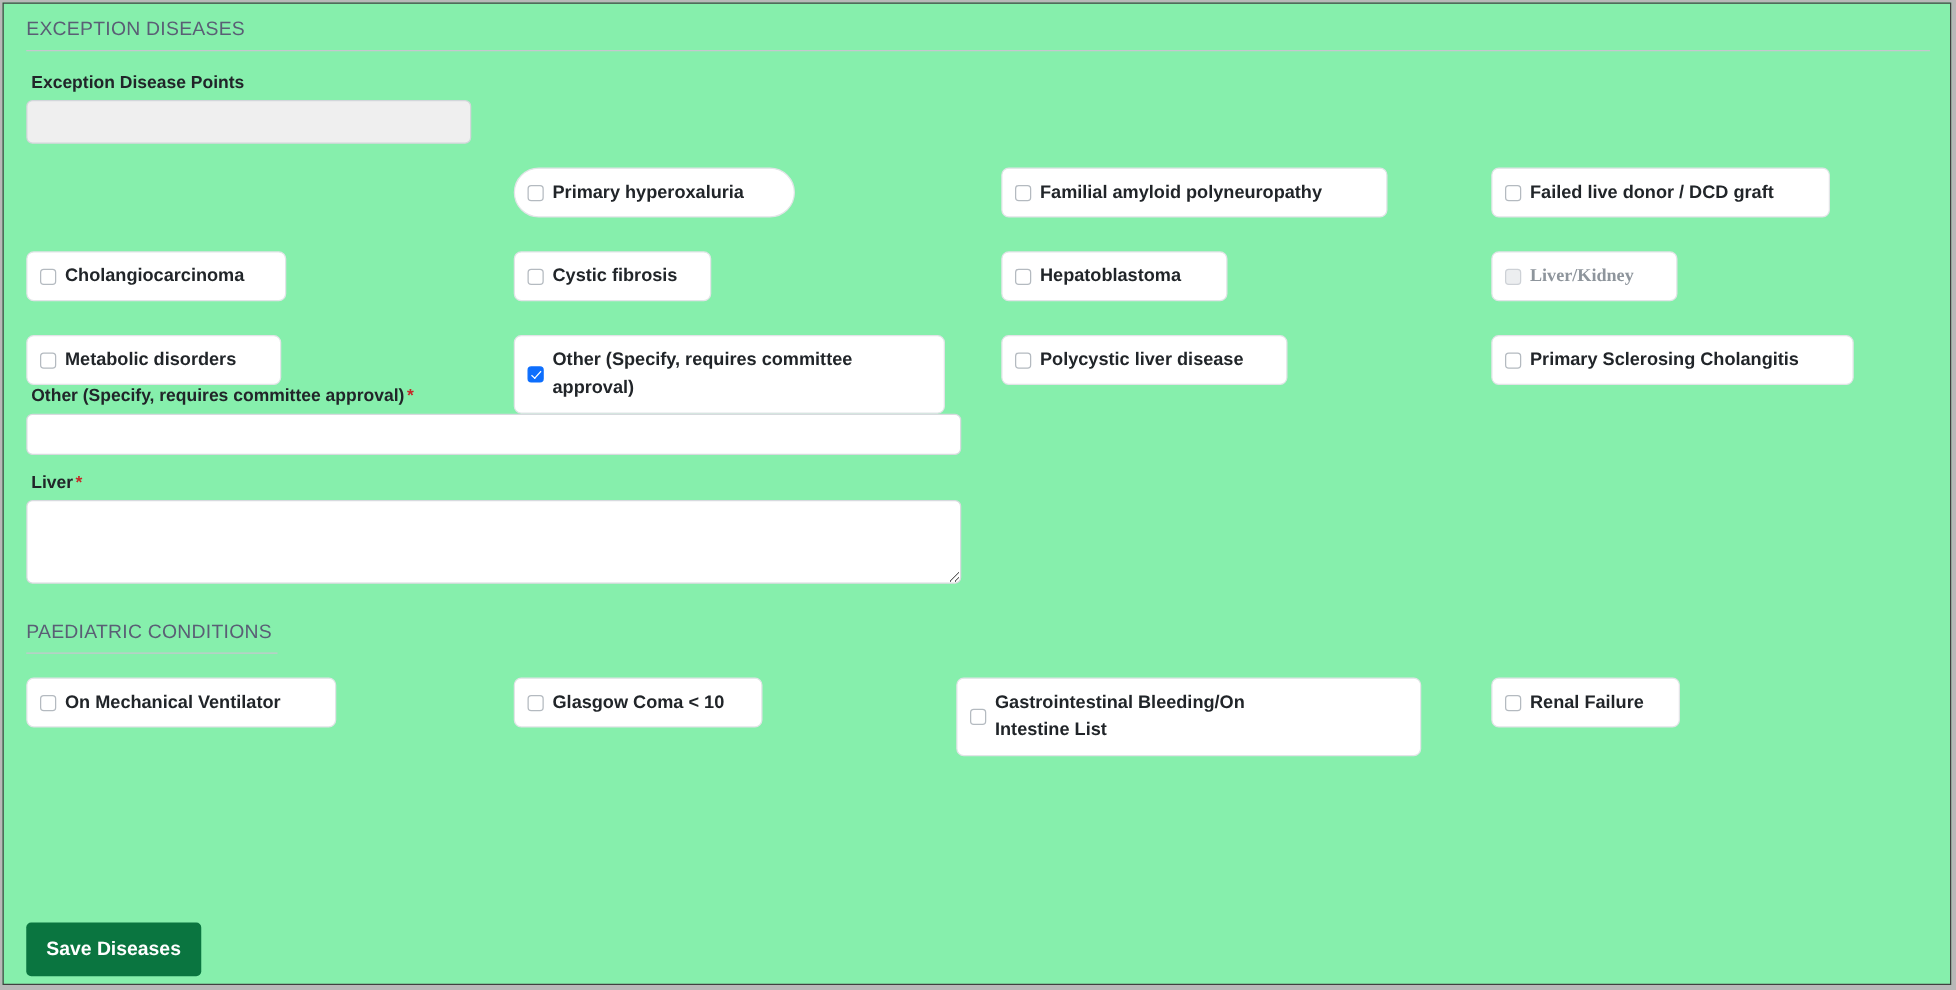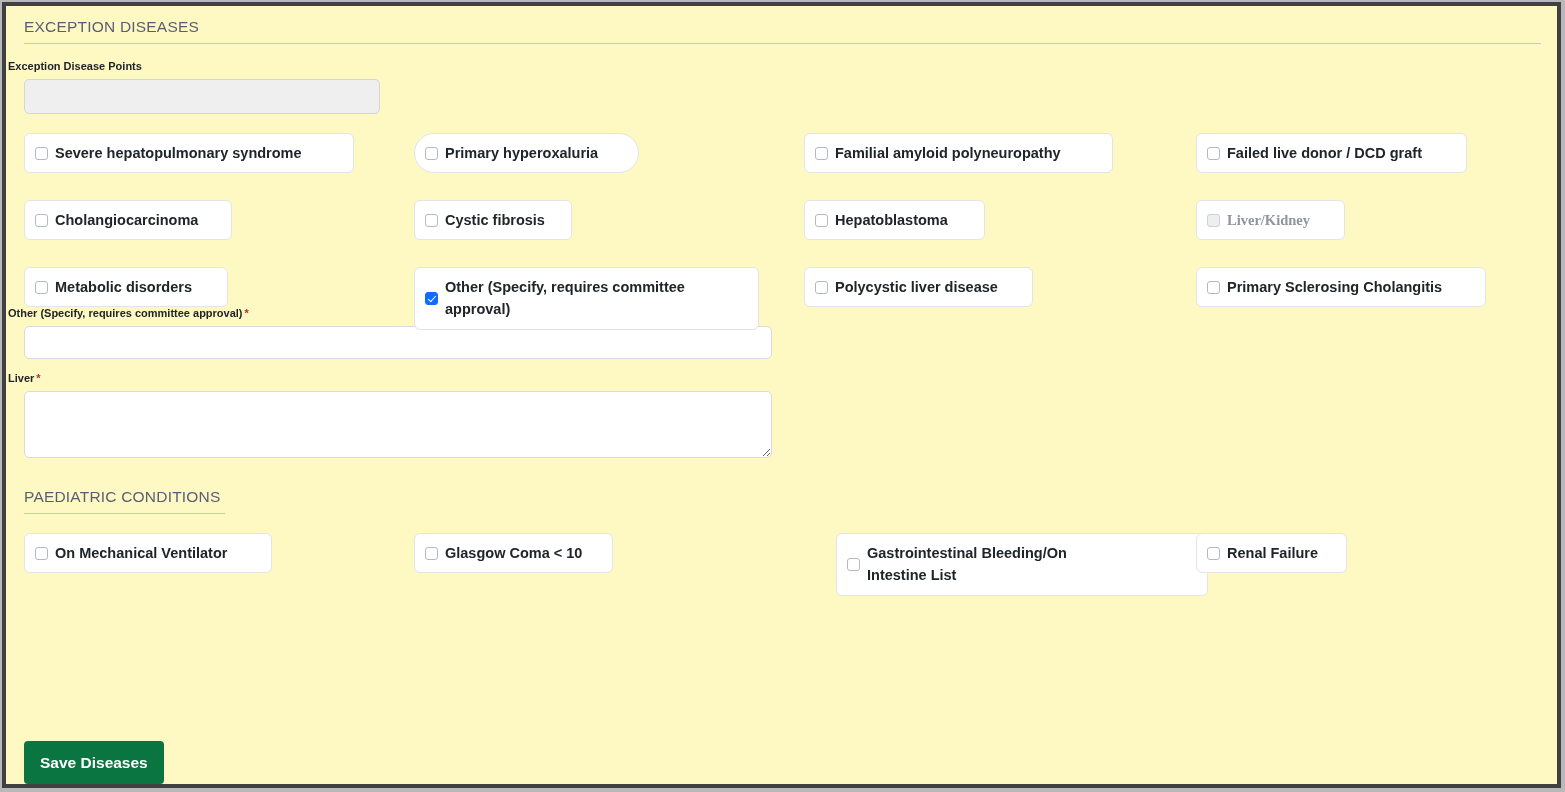--- a/index.html
+++ b/index.html
@@ -13,22 +13,22 @@
     font-family: "Liberation Sans", sans-serif;
     overflow: hidden;
   }
 
   #page {
     position: absolute;
     left: 2px;
     top: 2px;
     width: 1559px;
     height: 786px;
-    background: #fef9c3;
-    border: 4px solid #404040;
+    background: #86efac;
+    border: 1px solid #404040;
     box-sizing: border-box;
     overflow: hidden;
   }
 
   
   .section-head {
     font-size: 15.5px;
     letter-spacing: 0.2px;
     color: #5a5e75;
     font-weight: 400;
@@ -41,24 +41,24 @@
   }
   .section-head.narrow {
     margin: 0 0 0 18px;
     border-bottom: 1px solid #c5c8ce;
     display: inline-block;
     padding-right: 4px;
   }
 
   
   .field-label {
-    font-size: 11px;
-    font-weight: bold;
-    color: #212529;
-    margin: 0 0 7px 2px;
+    font-size: 14px;
+    font-weight: bold;
+    color: #212529;
+    margin: 0 0 7px 22px;
   }
   .req {
     color: #c62828;
     font-weight: bold;
     margin-left: 2px;
   }
 
   
   .points-input {
     margin-left: 18px;
@@ -189,24 +189,20 @@
 <div id="page">
 
   <div class="section-head wide">EXCEPTION DISEASES</div>
 
   <div style="margin-top:16px;">
     <div class="field-label">Exception Disease Points</div>
     <input class="points-input" type="text" disabled="" placeholder="" style="">
   </div>
 
   <div class="cb-grid" id="exception-grid" style="height:172px; margin-top:19px;">
-      <div class="cb-item" style="left: 0px; top: 0px; width: 330px;">
-        <span class="cbox"></span>
-        <span class="cb-label">Severe hepatopulmonary syndrome</span>
-      </div>
       <div class="cb-item" style="left: 390px; top: 0px; width: 225px; border-radius: 20px;">
         <span class="cbox"></span>
         <span class="cb-label">Primary hyperoxaluria</span>
       </div>
       <div class="cb-item" style="left: 780px; top: 0px; width: 309px;">
         <span class="cbox"></span>
         <span class="cb-label">Familial amyloid polyneuropathy</span>
       </div>
       <div class="cb-item" style="left: 1172px; top: 0px; width: 271px;">
         <span class="cbox"></span>
@@ -267,21 +263,21 @@
 
   <div class="cb-grid" id="paediatric-grid" style="height:70px; margin-top:19px;">
       <div class="cb-item" style="left: 0px; top: 0px; width: 248px;">
         <span class="cbox"></span>
         <span class="cb-label">On Mechanical Ventilator</span>
       </div>
       <div class="cb-item" style="left: 390px; top: 0px; width: 199px;">
         <span class="cbox"></span>
         <span class="cb-label">Glasgow Coma &lt; 10</span>
       </div>
-      <div class="cb-item two-line" style="left: 812px; top: 0px; width: 372px;">
+      <div class="cb-item two-line" style="left: 744px; top: 0px; width: 372px;">
         <span class="cbox"></span>
         <span class="cb-label">Gastrointestinal Bleeding/On
 Intestine List</span>
       </div>
       <div class="cb-item" style="left: 1172px; top: 0px; width: 151px;">
         <span class="cbox"></span>
         <span class="cb-label">Renal Failure</span>
       </div>
     </div>
 

